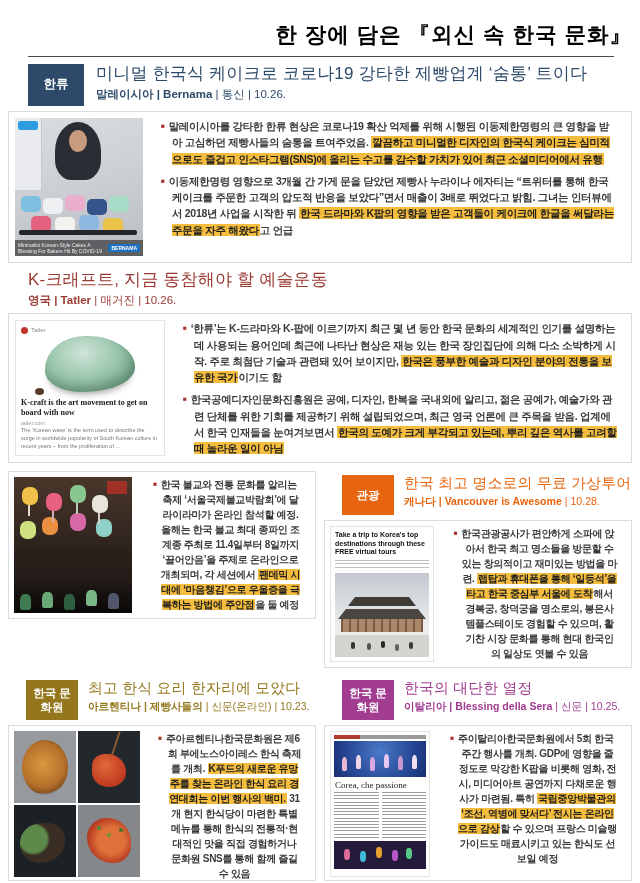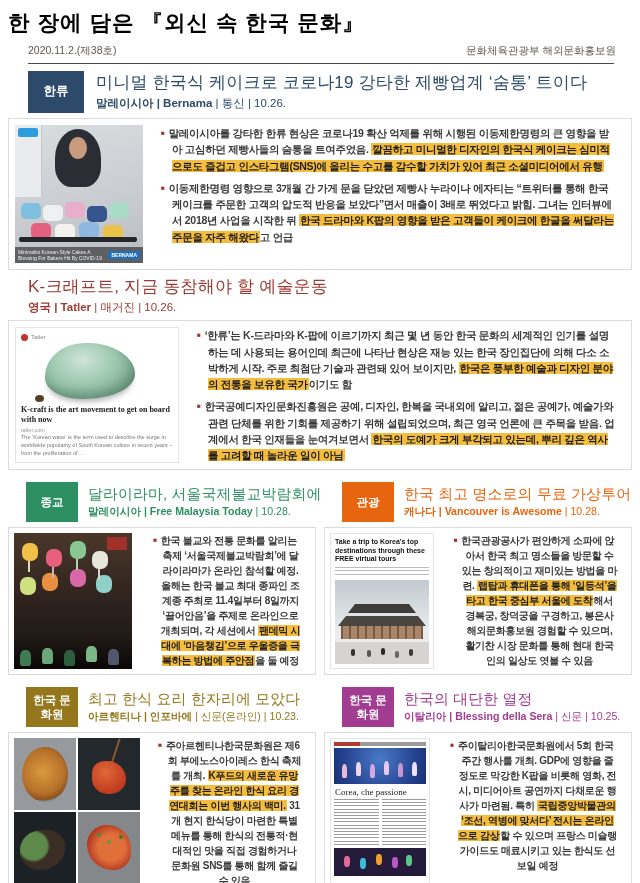--- a/index.html
+++ b/index.html
@@ -1,21 +1,21 @@
 <!DOCTYPE html>
 <html><head>
 <meta charset="utf-8">
 <style>
   html,body{margin:0;padding:0;background:#fff;}
   body{width:640px;height:883px;overflow:hidden;font-family:"Liberation Sans",sans-serif;}
   .page{box-sizing:border-box;width:640px;height:883px;padding:4px 8px 4px;}
-  .main-title{text-align:left;font-size:21.5px;font-weight:800;color:#000;margin:4px 0 7px;letter-spacing:1px;}
+  .main-title{text-align:right;font-size:21.5px;font-weight:800;color:#000;margin:16px 0 7px;letter-spacing:1px;}
   .meta{display:flex;justify-content:space-between;align-items:flex-end;font-size:10.5px;color:#5c564c;padding:0 16px 3px 20px;}
   .rule{border-top:1.5px solid #4a4a4a;margin:2px 18px 6px 20px;}
-  .sec-head{display:flex;gap:12px;align-items:center;margin:7px 4px 5px 20px;}
+  .sec-head{display:flex;gap:12px;align-items:flex-start;margin:7px 4px 5px 20px;}
   .badge{flex:none;width:56px;height:42px;background:var(--ac);color:#fff;display:flex;align-items:center;justify-content:center;text-align:center;font-size:12.5px;font-weight:700;line-height:1.25;padding:2px;box-sizing:border-box;}
   .head-text{min-width:0;}
   .sec-title{font-size:17px;font-weight:400;color:var(--ac);line-height:1.2;letter-spacing:0.2px;white-space:nowrap;}
   .sec-src{font-size:11.5px;color:var(--ac);margin-top:3px;}
   .src-main{font-weight:800;}
   .src-rest{font-weight:400;}
   .sec-body{border:1px solid #dcdcdc;padding:6px;display:flex;gap:10px;overflow:hidden;box-sizing:border-box;}
   .body-s1{height:152px;}
   .body-s2{height:150px;}
   .bullets{flex:1;min-width:0;}
@@ -38,21 +38,21 @@
   .fridge{position:absolute;left:0;top:0;width:26px;height:72px;background:#e9ebee;border-right:1px solid #c5c8cc;}
   .hijab{position:absolute;left:40px;top:4px;width:46px;height:58px;background:#2a2d33;border-radius:50% 50% 35% 35%;}
   .face{position:absolute;left:54px;top:12px;width:18px;height:22px;background:#c89b7e;border-radius:50%;}
   .cakes-row1{position:absolute;left:6px;top:78px;width:20px;height:16px;border-radius:5px;background:#7fc0e0;box-shadow:22px 2px 0 #eef0f2,44px -1px 0 #e9aecb,66px 3px 0 #35548c,88px 0 0 #a9dcc8;}
   .cakes-row2{position:absolute;left:16px;top:98px;width:20px;height:16px;border-radius:5px;background:#e3607e;box-shadow:24px 1px 0 #f3f2ee,48px -1px 0 #8fb8e0,72px 2px 0 #e9c24a;}
   .stand-bar{position:absolute;left:4px;top:112px;width:118px;height:5px;background:#23262a;border-radius:2px;}
   .bn-logo{position:absolute;left:3px;top:3px;width:20px;height:9px;background:#2e9de0;border-radius:2px;}
   .img-cap{position:absolute;left:0;right:0;bottom:0;display:flex;align-items:center;background:rgba(15,15,15,0.55);color:#eee;font-size:5px;line-height:1.25;padding:2px 3px;gap:3px;}
   .img-cap .cap-text{flex:1;min-width:0;}
   .chip{flex:none;background:#1e6fc0;color:#fff;font-size:5px;font-weight:700;padding:1px 3px;border-radius:1px;}
-  .img-bowlblock{width:164px;height:136px;border:1px solid #e4e4e4;background:#fff;padding:5px;box-sizing:border-box;}
+  .img-bowlblock{width:150px;height:136px;border:1px solid #e4e4e4;background:#fff;padding:5px;box-sizing:border-box;}
   .tat-row{display:flex;align-items:center;gap:3px;height:8px;}
   .tat-dot{width:7px;height:7px;border-radius:50%;background:#c0332b;}
   .tat-name{font-size:6px;color:#888;}
   .bowl-wrap{height:62px;position:relative;}
   .bowl{position:absolute;left:24px;top:2px;width:90px;height:56px;background:radial-gradient(ellipse at 42% 30%,#cfe4d8 0%,#9cc7ae 45%,#74a98c 80%,#5f997b 100%);border-radius:46% 54% 58% 42% / 62% 58% 46% 38%;box-shadow:inset -4px -6px 10px rgba(0,0,0,.18),0 6px 6px -4px rgba(0,0,0,.35);}
   .seed{position:absolute;left:14px;bottom:1px;width:9px;height:7px;background:#5a3d28;border-radius:50%;}
   .bowl-cap{font-family:"Liberation Serif",serif;font-size:8px;font-weight:700;color:#1a1a1a;line-height:1.25;margin-top:2px;}
   .bowl-credit{font-size:5.5px;color:#999;margin:2px 0 1px;}
   .bowl-sub{font-size:5.5px;color:#777;line-height:1.45;}
   .img-lanterns{width:118px;height:136px;background:linear-gradient(180deg,#4a372a 0%,#2b211c 55%,#171311 100%);}
@@ -92,24 +92,20 @@
   .cor-photo2{height:28px;margin-top:3px;position:relative;background:#241a3a;overflow:hidden;}
   .cor-photo2::after{content:"";position:absolute;left:10px;top:8px;width:6px;height:11px;border-radius:40%;background:#e06a9a;box-shadow:16px 2px 0 #40b8d8,32px -2px 0 #e8a030,48px 1px 0 #b858c8,62px -1px 0 #58c888;}
 </style>
 </head>
 <body>
 
 <div class="page">
 
   <div class="main-title">한 장에 담은 『외신 속 한국 문화』</div>
 
-  <div class="meta">
-    <span>2020.11.2.(제38호)</span>
-    <span>문화체육관광부 해외문화홍보원</span>
-  </div>
   <div class="rule"></div>
 
   <section style="--ac: #2d4a6b;">
     <div class="sec-head">
       <div class="badge">한류</div>
       <div class="head-text">
         <div class="sec-title">미니멀 한국식 케이크로 코로나19 강타한 제빵업계 ‘숨통’ 트이다</div>
         <div class="sec-src"><span class="src-main">말레이시아 | Bernama</span><span class="src-rest"> | 통신 | 10.26.</span></div>
       </div>
     </div>
@@ -157,27 +153,20 @@
       </div>
       <div class="bullets">
         <p class="bullet"><span>‘한류’는 K-드라마와 K-팝에 이르기까지 최근 몇 년 동안 한국 문화의 세계적인 인기를 설명하는 데 사용되는 용어인데 최근에 나타난 현상은 재능 있는 한국 장인집단에 의해 다소 소박하게 시작. 주로 최첨단 기술과 관련돼 있어 보이지만, </span><span class="hl">한국은 풍부한 예술과 디자인 분야의 전통을 보유한 국가</span><span>이기도 함</span></p>
         <p class="bullet"><span>한국공예디자인문화진흥원은 공예, 디자인, 한복을 국내외에 알리고, 젊은 공예가, 예술가와 관련 단체를 위한 기회를 제공하기 위해 설립되었으며, 최근 영국 언론에 큰 주목을 받음. 업계에서 한국 인재들을 눈여겨보면서 </span><span class="hl">한국의 도예가 크게 부각되고 있는데, 뿌리 깊은 역사를 고려할 때 놀라운 일이 아님</span></p>
       </div>
     </div>
   </section>
 
   <div class="row row1">
     <section class="half" style="--ac: #2e8f63;">
-      <div class="sec-head">
-        <div class="badge">종교</div>
-        <div class="head-text">
-          <div class="sec-title">달라이라마, 서울국제불교박람회에</div>
-          <div class="sec-src"><span class="src-main">말레이시아 | Free Malaysia Today</span><span class="src-rest"> | 10.28.</span></div>
-        </div>
-      </div>
       <div class="sec-body">
         <div class="img img-lanterns">
           <div class="banner"></div>
           <div class="lan"></div>
           <div class="tassel"></div>
           <div class="crowd"></div>
           <div class="crowd-fig"></div>
         </div>
         <div class="bullets">
           <p class="bullet"><span>한국 불교와 전통 문화를 알리는 축제 ‘서울국제불교박람회’에 달라이라마가 온라인 참석할 예정. 올해는 한국 불교 최대 종파인 조계종 주최로 11.4일부터 8일까지 ‘끌어안음’을 주제로 온라인으로 개최되며, 각 세션에서 </span><span class="hl">팬데믹 시대에 ‘마음챙김’으로 우울증을 극복하는 방법에 주안점</span><span>을 둘 예정</span></p>
@@ -199,33 +188,33 @@
           <div class="vt-sub"></div>
           <div class="palace">
             <div class="roof1"></div>
             <div class="roof2"></div>
             <div class="wall"></div>
             <div class="ground"></div>
             <div class="people"></div>
           </div>
         </div>
         <div class="bullets">
-          <p class="bullet"><span>한국관광공사가 편안하게 소파에 앉아서 한국 최고 명소들을 방문할 수 있는 창의적이고 재미있는 방법을 마련. </span><span class="hl">랩탑과 휴대폰을 통해 ‘일등석’을 타고 한국 중심부 서울에 도착</span><span>해서 경복궁, 창덕궁을 구경하고, 봉은사 해외문화홍보원 경험할 수 있으며, 활기찬 시장 문화를 통해 현대 한국인의 일상도 엿볼 수 있음</span></p>
+          <p class="bullet"><span>한국관광공사가 편안하게 소파에 앉아서 한국 최고 명소들을 방문할 수 있는 창의적이고 재미있는 방법을 마련. </span><span class="hl">랩탑과 휴대폰을 통해 ‘일등석’을 타고 한국 중심부 서울에 도착</span><span>해서 경복궁, 창덕궁을 명소로의, 봉은사 템플스테이도 경험할 수 있으며, 활기찬 시장 문화를 통해 현대 한국인의 일상도 엿볼 수 있음</span></p>
         </div>
       </div>
     </section>
   </div>
 
   <div class="row row2">
     <section class="half" style="--ac: #94771c;">
       <div class="sec-head">
         <div class="badge">한국 문화원</div>
         <div class="head-text">
           <div class="sec-title">최고 한식 요리 한자리에 모았다</div>
-          <div class="sec-src"><span class="src-main">아르헨티나 | 인포바에</span><span class="src-rest"> | 신문(온라인) | 10.23.</span></div>
+          <div class="sec-src"><span class="src-main">아르헨티나 | 제빵사들의</span><span class="src-rest"> | 신문(온라인) | 10.23.</span></div>
         </div>
       </div>
       <div class="sec-body">
         <div class="img img-food">
           <div class="fc fc1"></div>
           <div class="fc fc2"></div>
           <div class="fc fc3"></div>
           <div class="fc fc4"></div>
         </div>
         <div class="bullets">

